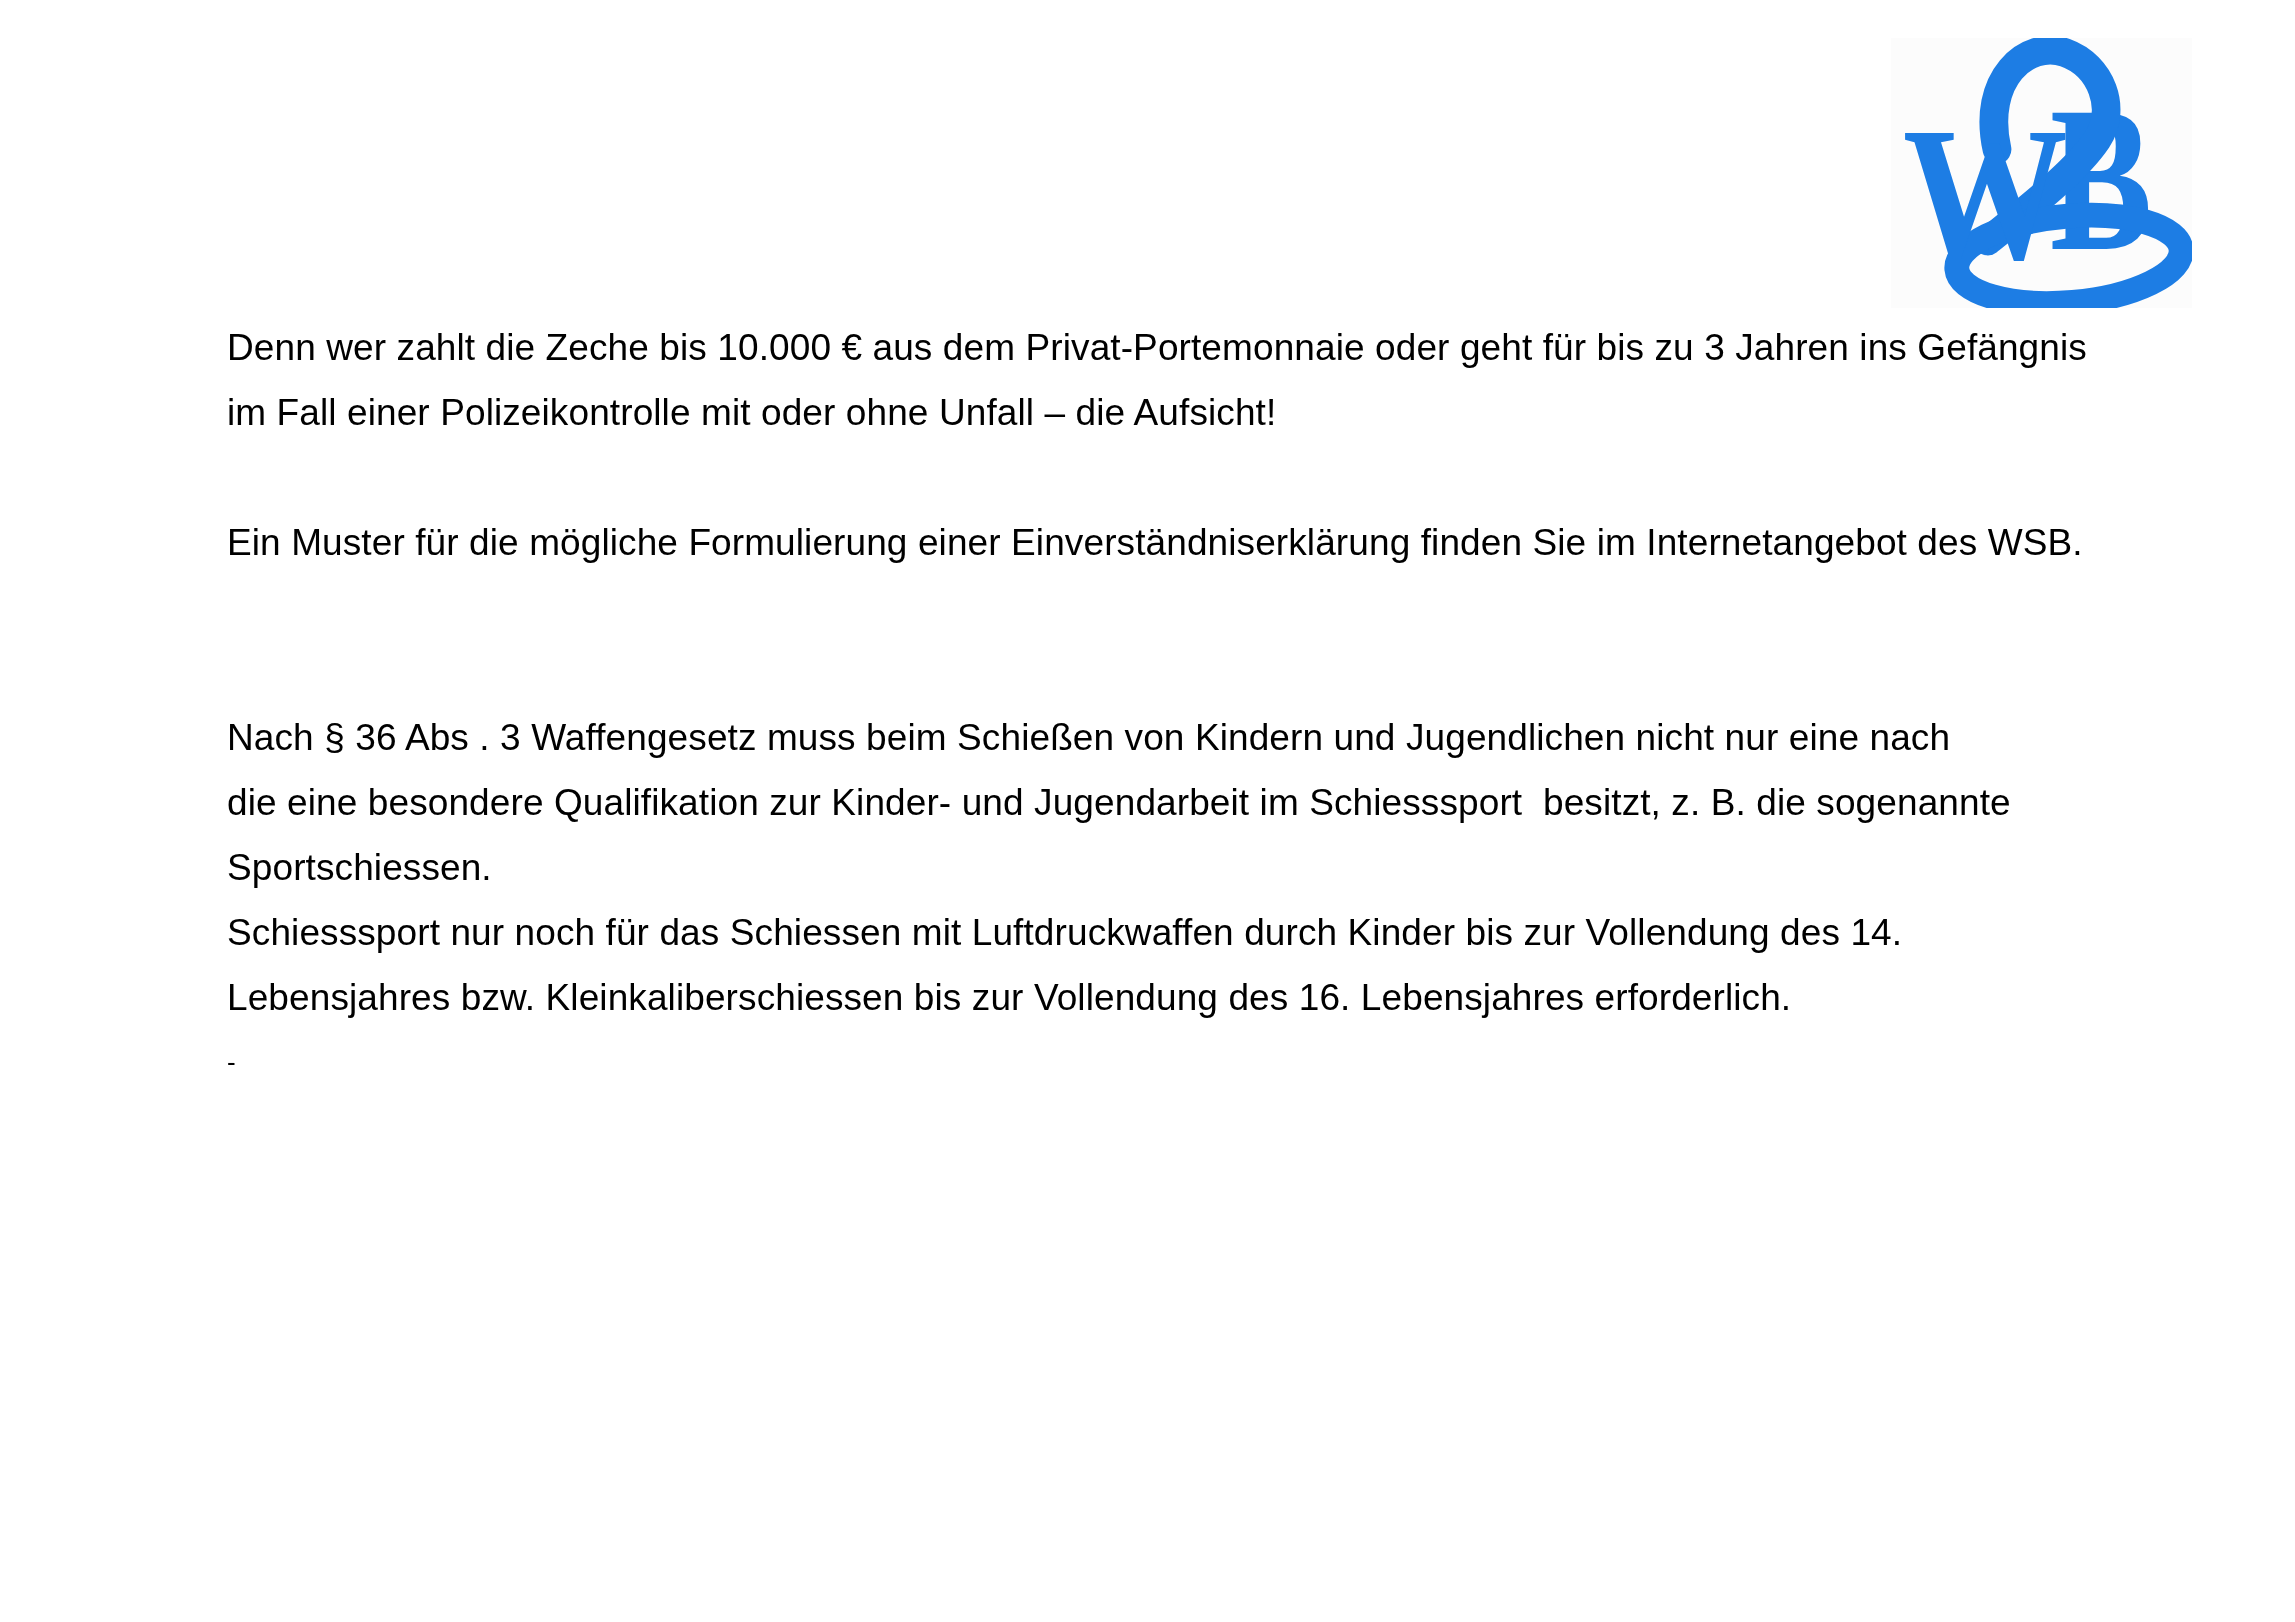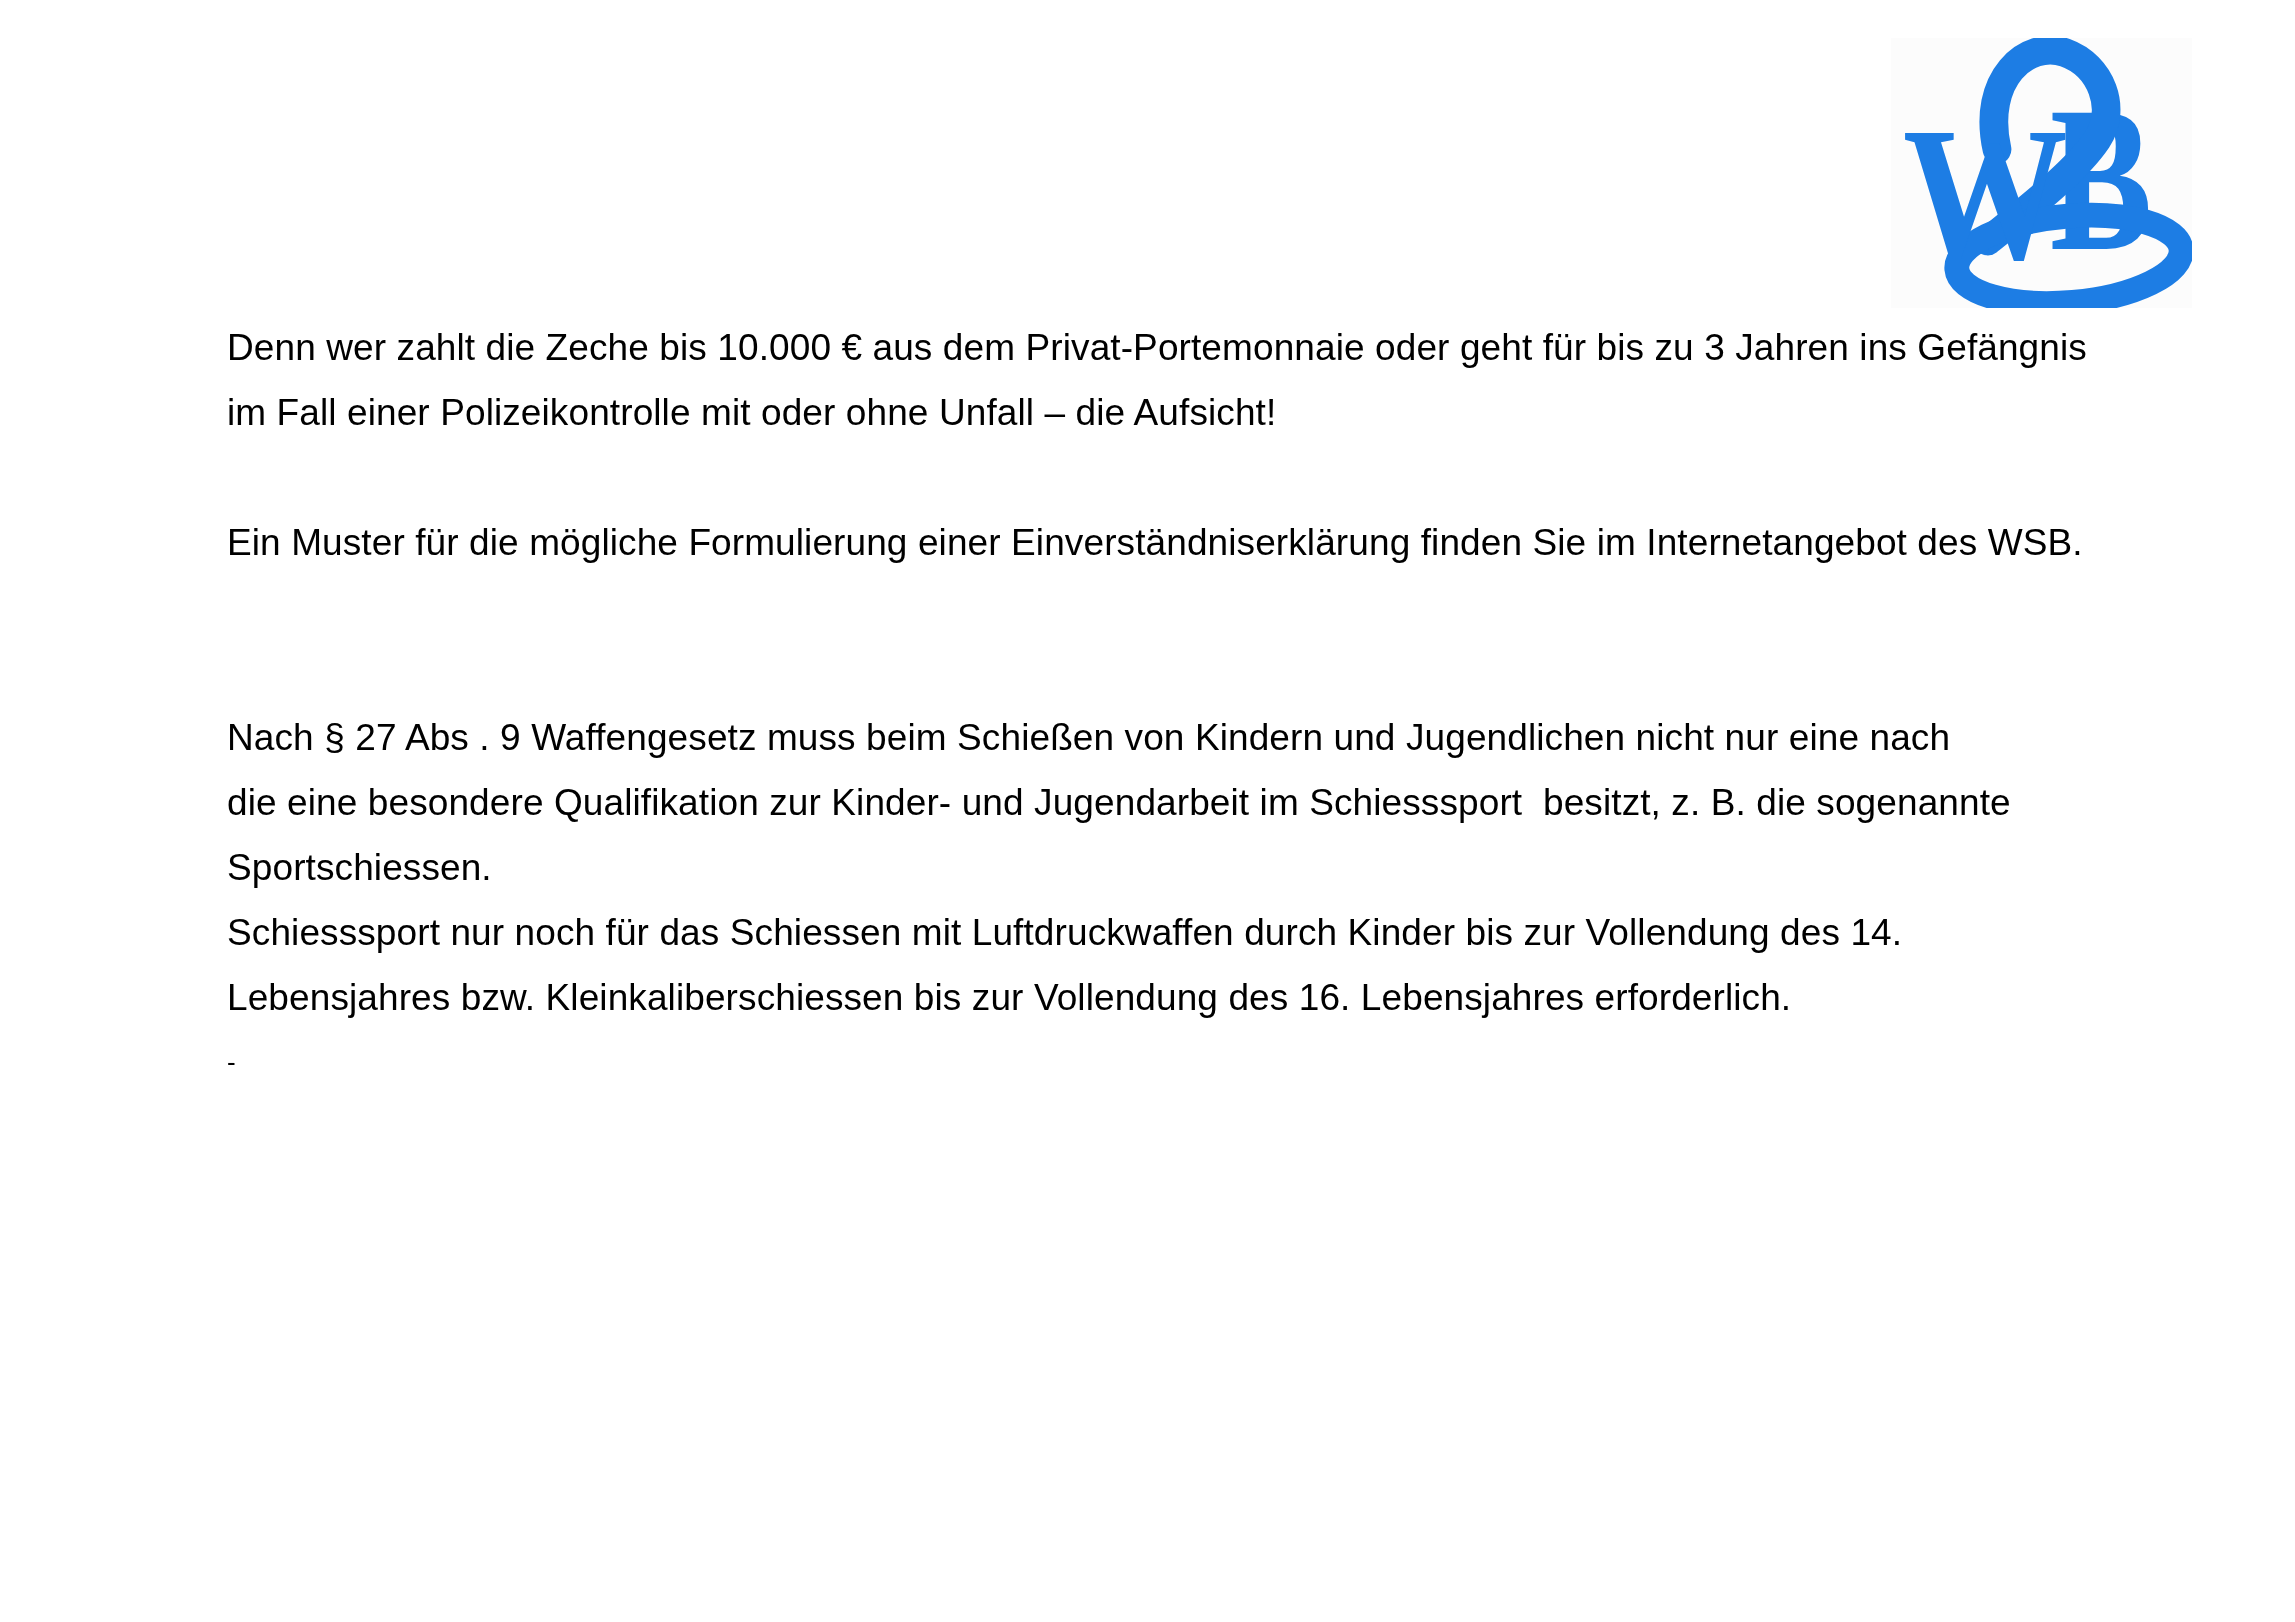--- a/index.html
+++ b/index.html
@@ -75,21 +75,21 @@
     </svg>
   </div>
 
   <div class="text-block">
     <div class="line">Denn wer zahlt die Zeche bis 10.000 € aus dem Privat-Portemonnaie oder geht für bis zu 3 Jahren ins Gefängnis</div>
     <div class="line">im Fall einer Polizeikontrolle mit oder ohne Unfall – die Aufsicht!</div>
     <div class="line"></div>
     <div class="line">Ein Muster für die mögliche Formulierung einer Einverständniserklärung finden Sie im Internetangebot des WSB.</div>
     <div class="line"></div>
     <div class="line"></div>
-    <div class="line">Nach § 27 Abs . 9 Waffengesetz muss beim Schießen von Kindern und Jugendlichen nicht nur eine nach</div>
+    <div class="line">Nach § 36 Abs . 3 Waffengesetz muss beim Schießen von Kindern und Jugendlichen nicht nur eine nach</div>
     <div class="line">die eine besondere Qualifikation zur Kinder- und Jugendarbeit im Schiesssport  besitzt, z. B. die sogenannte</div>
     <div class="line">Sportschiessen.</div>
     <div class="line">Schiesssport nur noch für das Schiessen mit Luftdruckwaffen durch Kinder bis zur Vollendung des 14.</div>
     <div class="line">Lebensjahres bzw. Kleinkaliberschiessen bis zur Vollendung des 16. Lebensjahres erforderlich.</div>
     <div class="line small">-</div>
   </div>
 
 </div>
 
 

